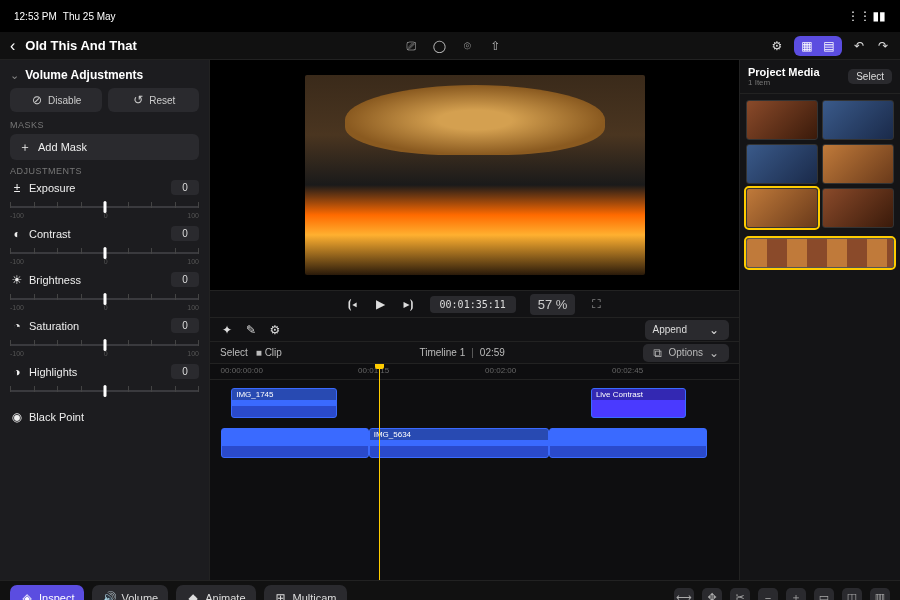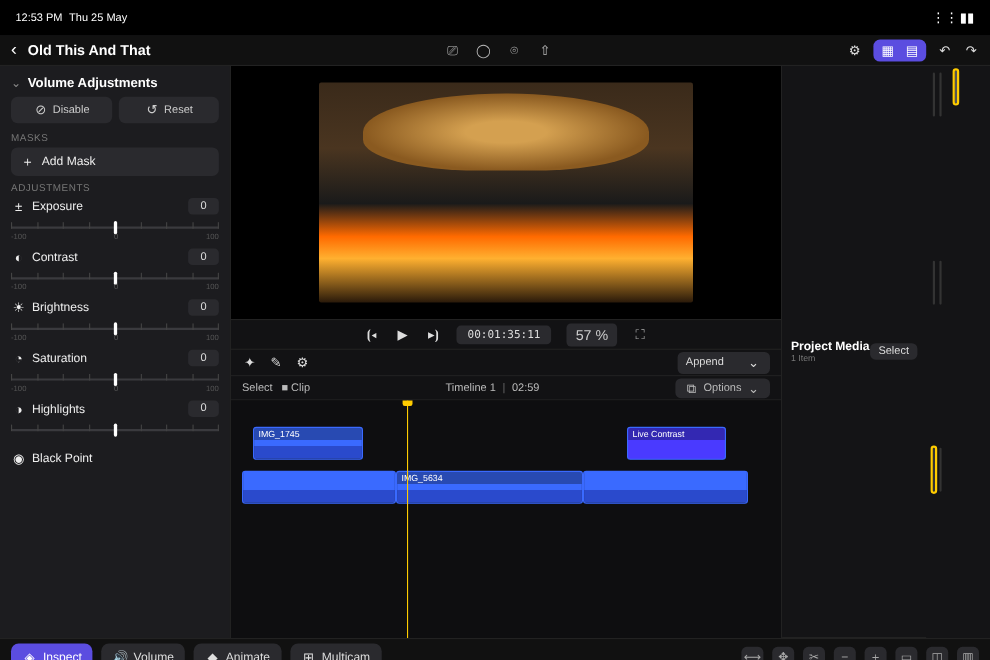--- a/index.html
+++ b/index.html
@@ -53,21 +53,21 @@
   .ruler span { position: absolute; top: 2px; }
   .playhead { position: absolute; top: 0; bottom: 0; width: 1px; background: #ffcc00; left: 32%; z-index: 5; }
   .playhead::before { content:""; position:absolute; top:-4px; left:-4px; width:9px; height:9px; background:#ffcc00; border-radius:2px; }
   .timeline { flex: 1; position: relative; background: #0e0e10; overflow: hidden; }
   .track { position: absolute; left: 0; right: 0; height: 34px; }
   .track.t1 { top: 24px; }
   .track.t2 { top: 64px; }
   .clip { position: absolute; height: 30px; border-radius: 3px; overflow: hidden; border: 1px solid #3a6aff; background: linear-gradient(to bottom, #3a6aff 60%, #2a4acc 60%); }
   .clip .lbl { font-size: 8px; color: #fff; padding: 1px 4px; background: rgba(0,0,0,0.3); }
   .clip.title { background: #4a3aff; }
-  .mediapane { width: 190px; background: #141416; border-left: 1px solid #222; display: flex; flex-direction: row; }
+  .mediapane { width: 161px; background: #141416; border-left: 1px solid #222; display: flex; flex-direction: column; }
   .media-head { padding: 6px 8px; display:flex; align-items:center; justify-content:space-between; border-bottom:1px solid #222; }
   .media-head .t { font-size: 11px; font-weight: 600; color:#fff; }
   .media-head .sub { font-size: 8px; color:#777; }
   .media-head .sel { background:#2a2a2e; border-radius:5px; padding:2px 8px; font-size:10px; }
   .thumbs { padding: 6px; display: grid; grid-template-columns: 1fr 1fr; gap: 4px; }
   .thumb { height: 40px; border-radius: 3px; background: linear-gradient(135deg,#3a5a8a,#1a2a4a); border:1px solid #333; }
   .thumb.a { background: linear-gradient(135deg,#8a4a2a,#3a1a0a); }
   .thumb.b { background: linear-gradient(135deg,#c07a3a,#6a3a1a); }
   .thumb.sel { outline: 2px solid #ffcc00; }
   .strip { margin: 4px 6px; height: 30px; border-radius: 3px; background: repeating-linear-gradient(90deg,#c07a3a 0 20px,#8a4a2a 20px 40px); border:1px solid #555; outline:2px solid #ffcc00; }
@@ -320,20 +320,26 @@
         <span style="color:#666">|</span>
         <span>02:59</span>
       </div>
       <div class="opts">
         <span class="icon">⧉</span>
         <span>Options</span>
         <span class="icon">⌄</span>
       </div>
     </div>
     <div class="timeline">
+      <div class="ruler">
+        <span style="left:2%">00:00:00:00</span>
+        <span style="left:28%">00:01:15</span>
+        <span style="left:52%">00:02:00</span>
+        <span style="left:76%">00:02:45</span>
+      </div>
       <div class="playhead"></div>
       <div class="track t1">
         <div class="clip" style="left:4%; width:20%">
             <div class="lbl">IMG_1745</div>
           </div>
         <div class="clip title" style="left:72%; width:18%">
             <div class="lbl">Live Contrast</div>
           </div>
       </div>
       <div class="track t2">

